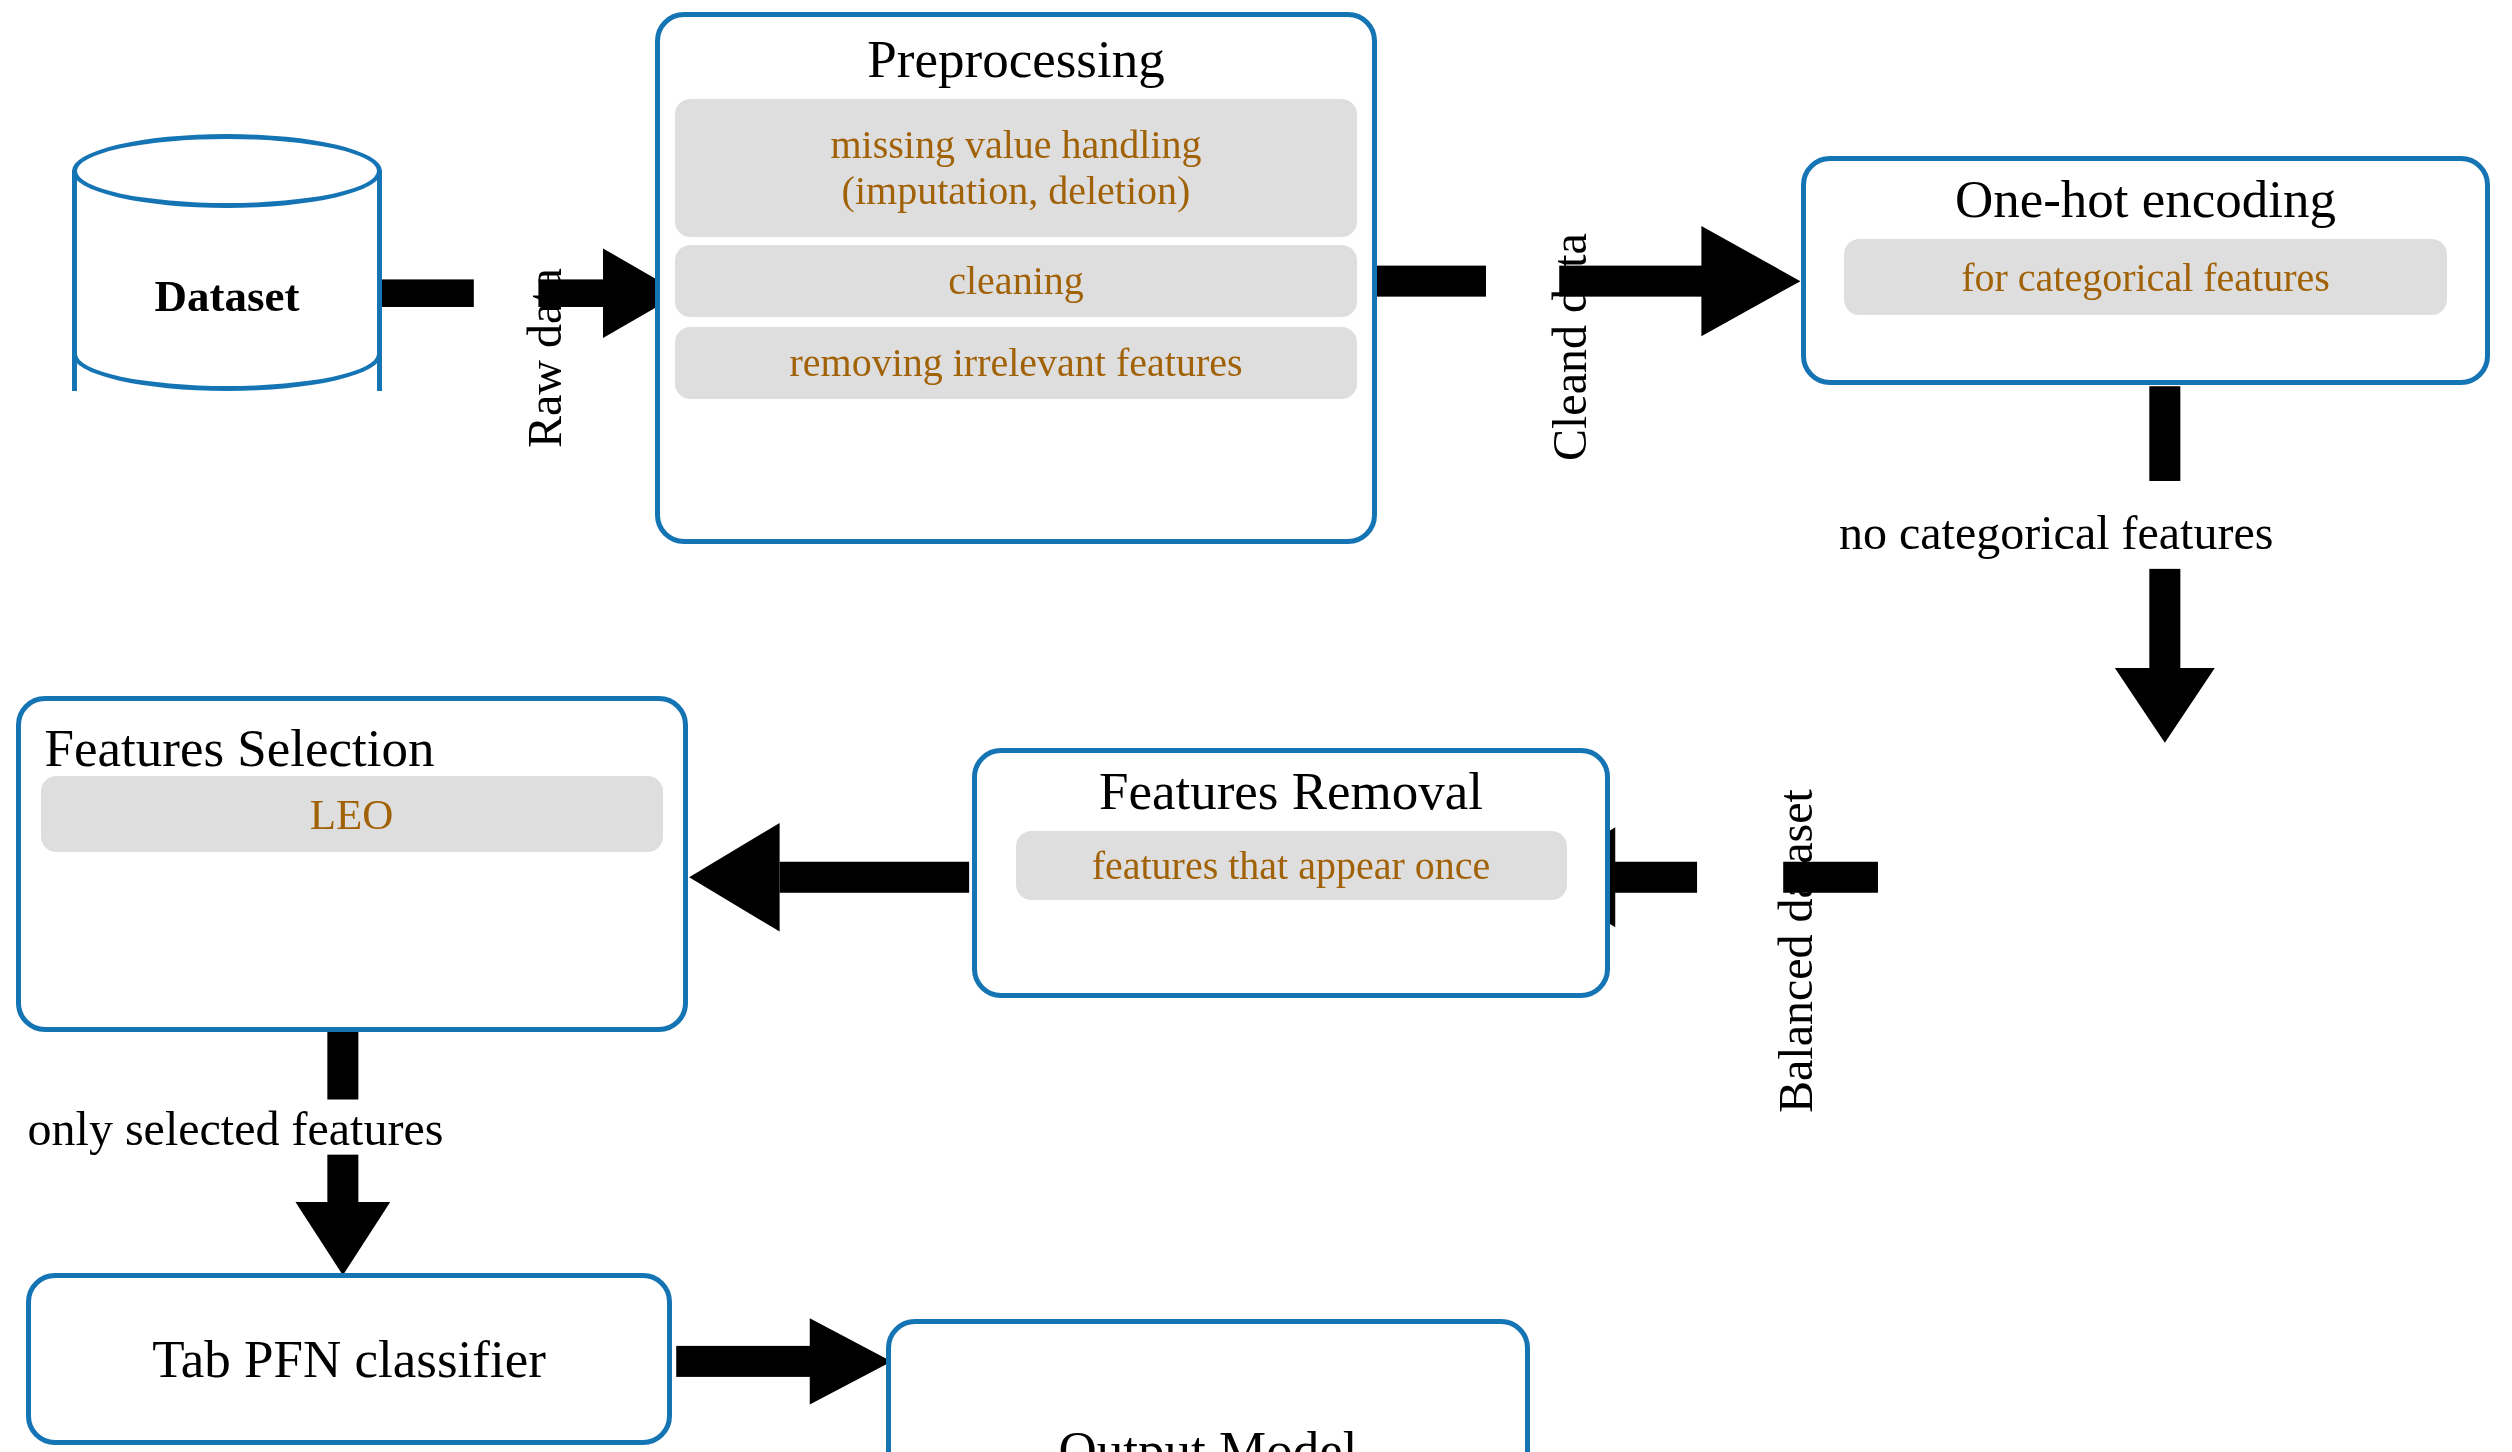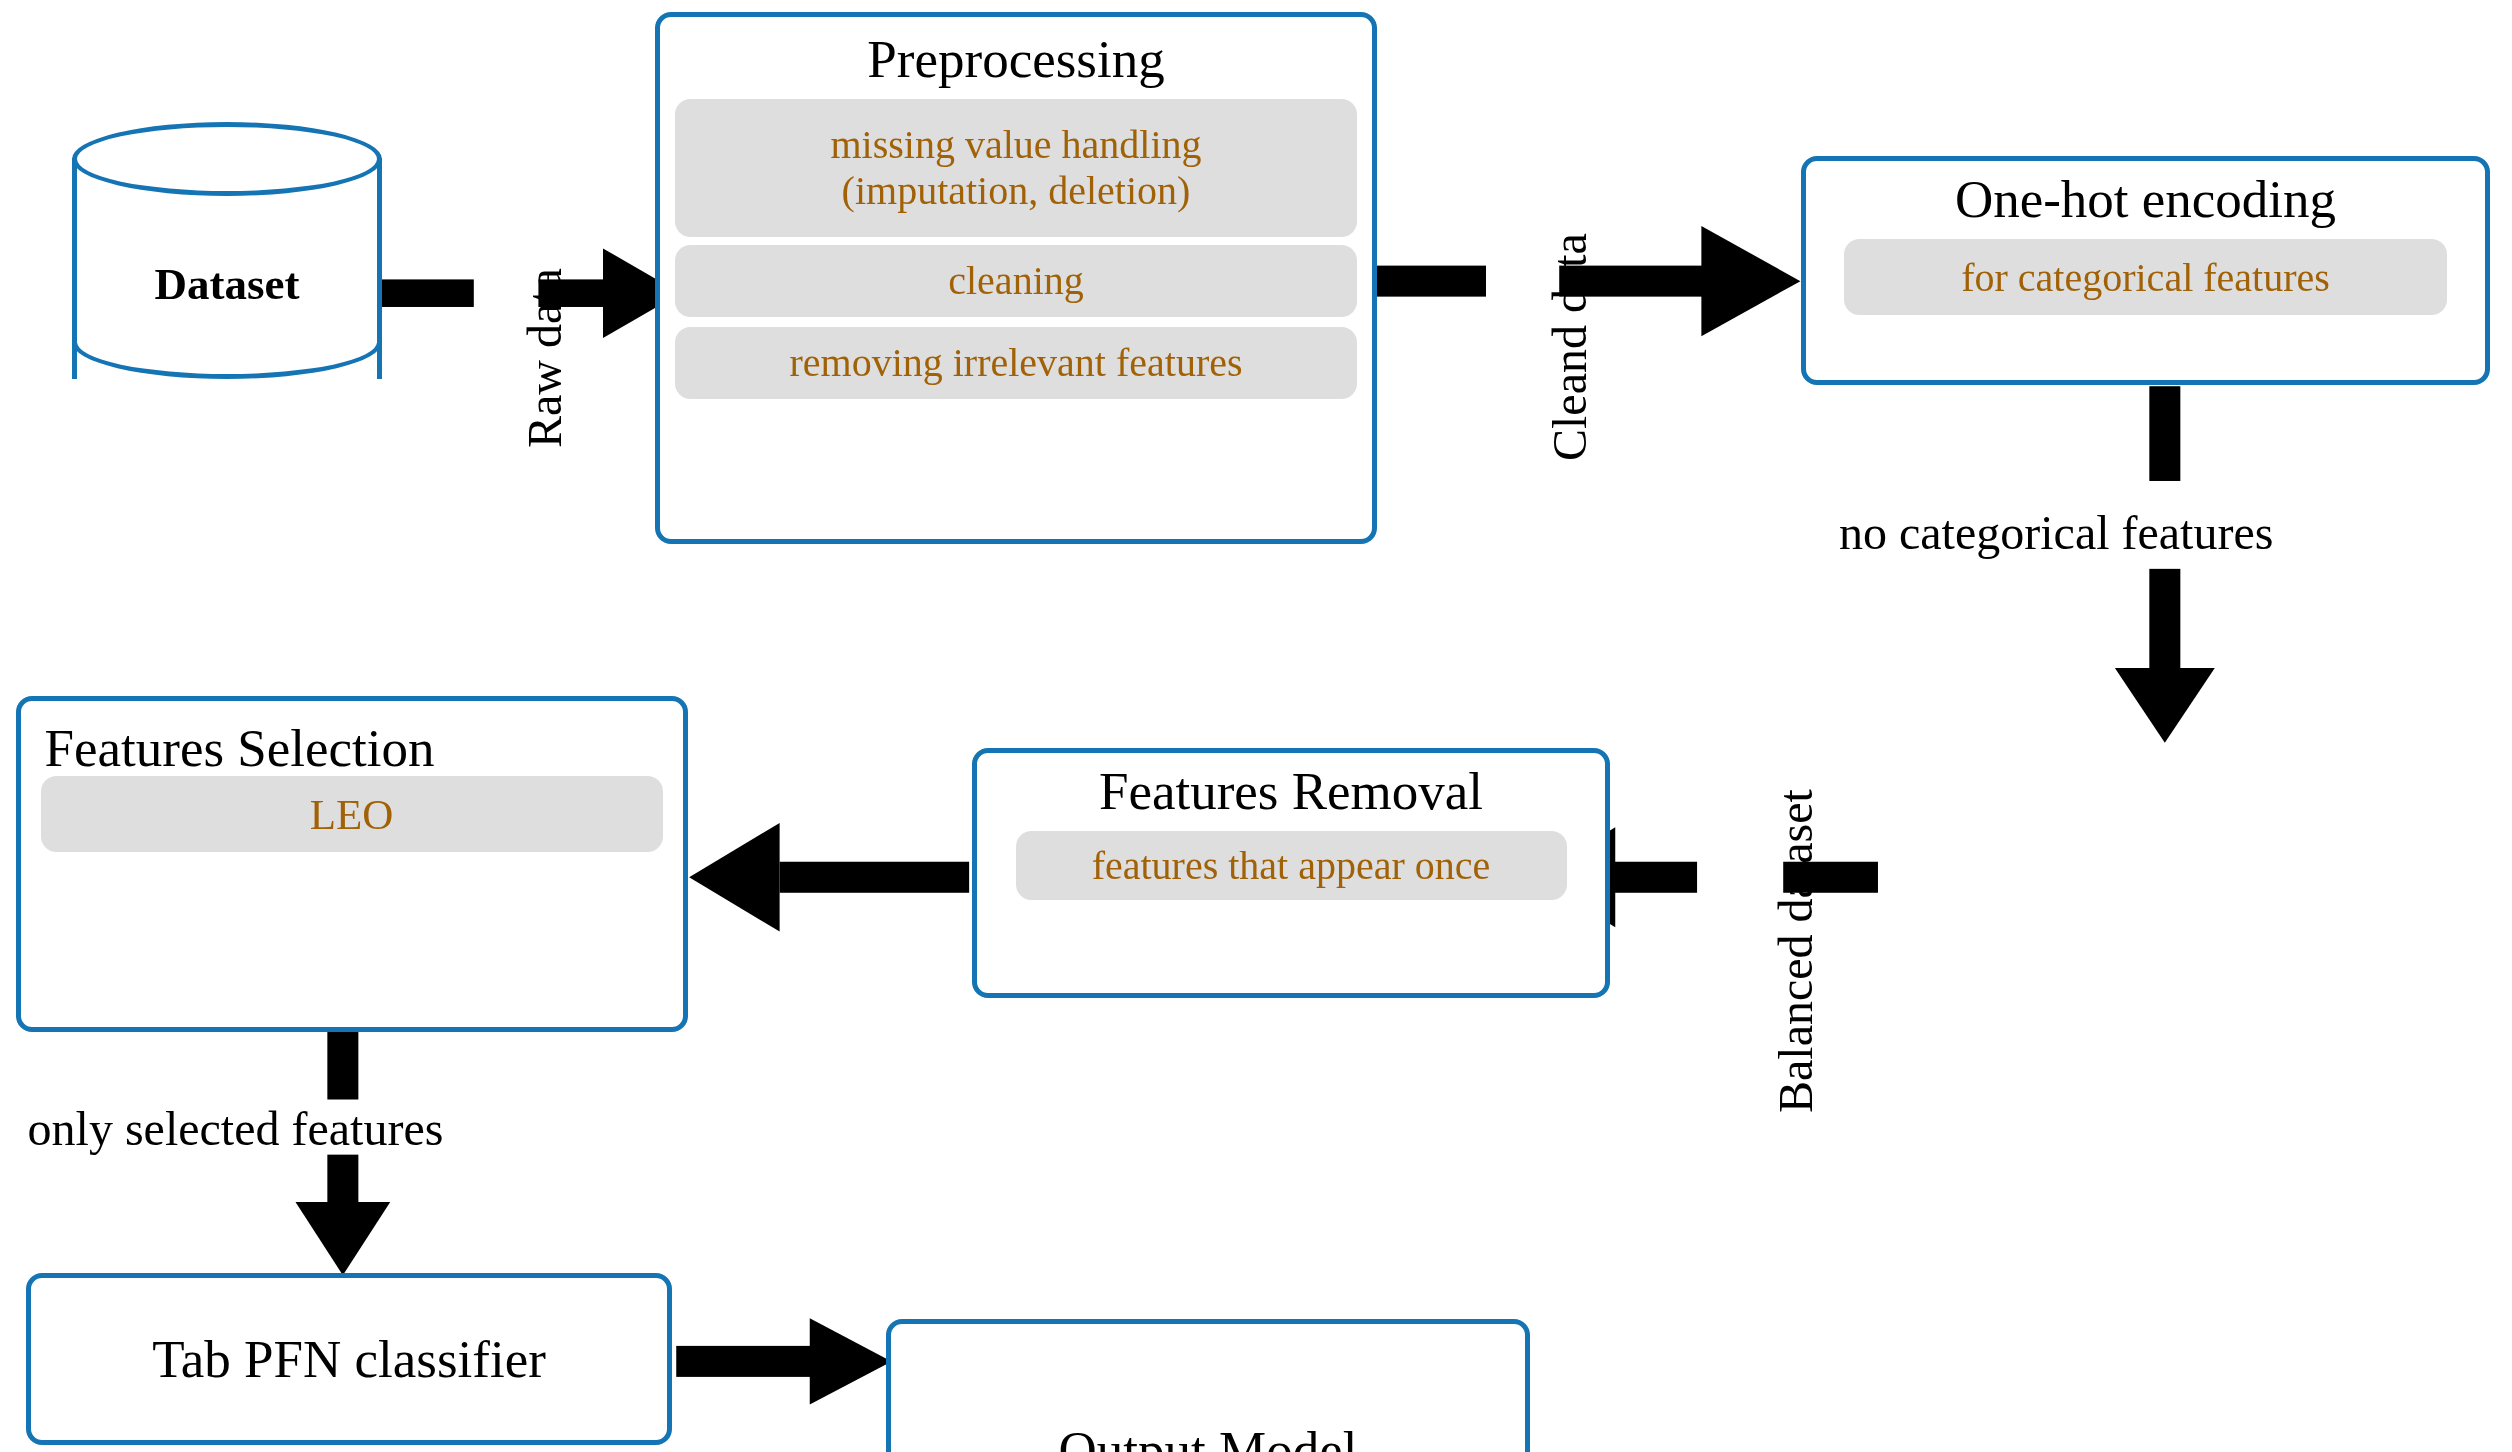--- a/index.html
+++ b/index.html
@@ -15,21 +15,21 @@
     font-family: "Liberation Serif", "DejaVu Serif", serif;
     overflow: hidden;
   }
 
   
   .node {
     position: absolute;
     box-sizing: border-box;
     background: #ffffff;
     border: 5.2px solid #1474b4;
-    border-radius: 16px;
+    border-radius: 29px;
     display: flex;
     flex-direction: column;
     align-items: center;
   }
   .node-title {
     font-size: 53px;
     line-height: 1.06;
     color: #000000;
     text-align: center;
     white-space: nowrap;
@@ -141,21 +141,21 @@
       <rect x="380" y="1340" width="36" height="68" fill="#000000"></rect>
       <polygon points="343,1395 453,1395 398,1480" fill="#000000"></polygon>
     </g>
 
     <g>
       <rect x="785" y="1562" width="170" height="36" fill="#000000"></rect>
       <polygon points="940,1530 1035,1580 940,1630" fill="#000000"></polygon>
     </g>
   </svg>
 
-  <div class="cyl-wrap" style="left:72px; top:122px; width:310px; height:293px;">
+  <div class="cyl-wrap" style="left:72px; top:134px; width:310px; height:293px;">
     <div class="cyl-body" style="top:36px; width:310px; height:221px;"></div>
     <div class="cyl-ellipse" style="top:183px; width:310px; height:74px;"></div>
     <div class="cyl-bottom-mask" style="top:183px; width:300px; height:38px;"></div>
     <div class="cyl-ellipse" style="top:0px; width:310px; height:74px;"></div>
     <div class="cyl-label" style="top:136px;">Dataset</div>
   </div>
 
   <div class="node" style="left:655px; top:12px; width:722px; height:532px; padding:8.6px 19px 15.5px 19px;">
     <div class="node-title" style="margin-top:5.2px;">Preprocessing</div>
     <div class="pill" style="width:682px; height:138px; margin-top:12px; font-size:40px; flex-direction:column;">

